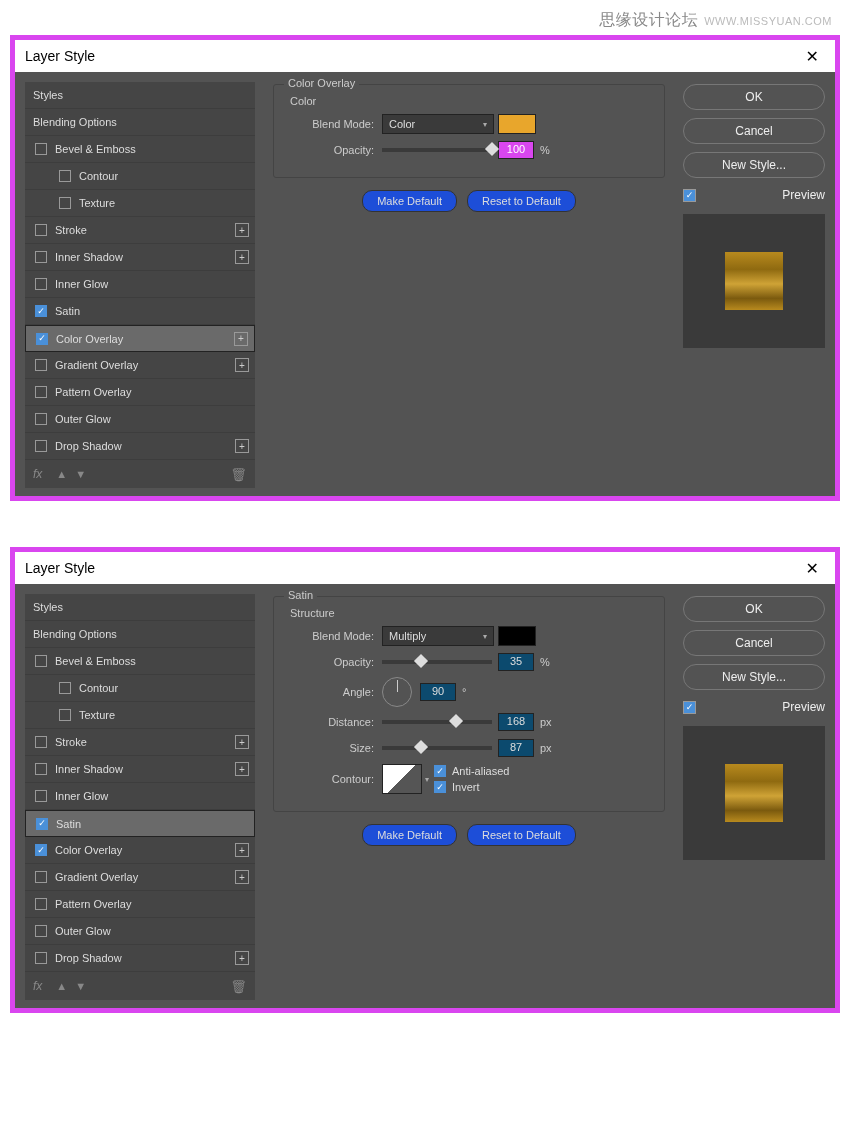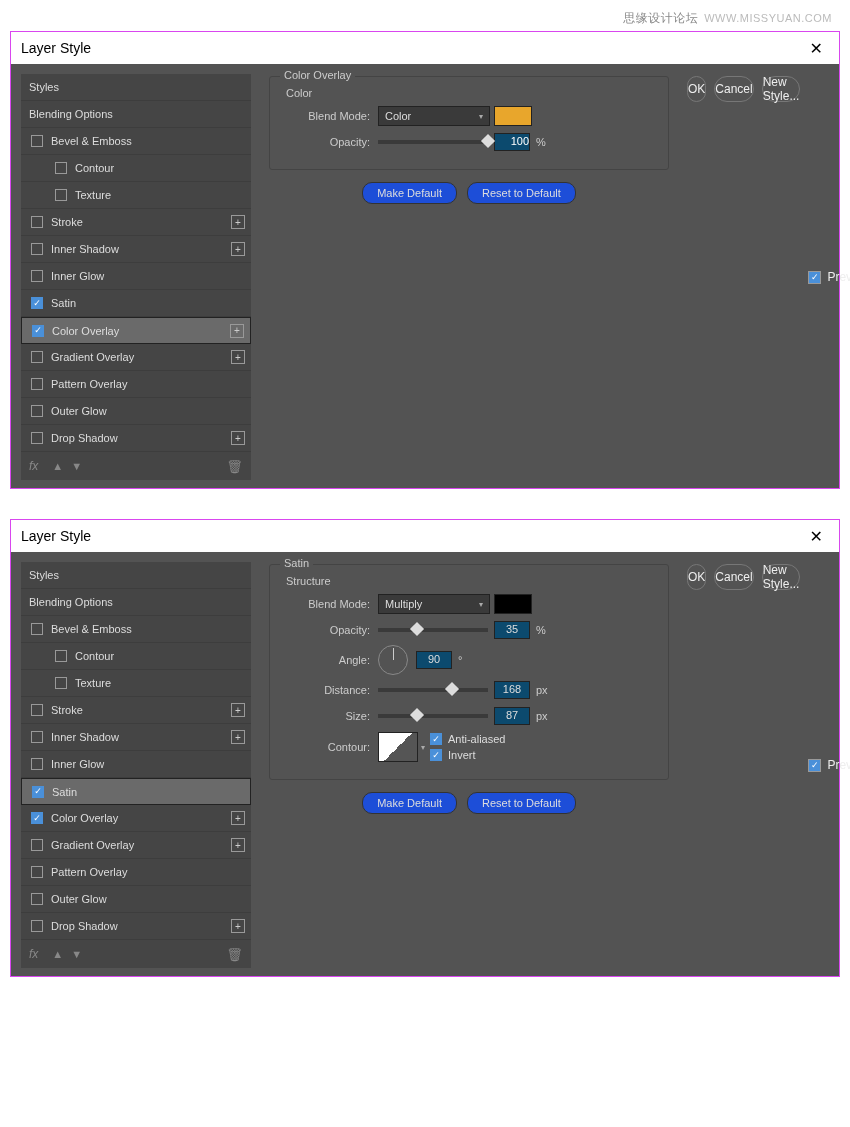--- a/index.html
+++ b/index.html
@@ -1,19 +1,19 @@
 <!DOCTYPE html>
 <html><head>
 <meta charset="utf-8">
 <style>
   * { box-sizing: border-box; margin: 0; padding: 0; font-family: "Segoe UI", Tahoma, sans-serif; }
   body { background: #ffffff; width: 850px; padding: 4px 10px; }
   .watermark { text-align: right; font-size: 11px; color: #bbb; padding: 6px 8px 4px; letter-spacing: .5px; }
-  .watermark .cn { color: #888; font-size: 12px; margin-right: 6px; }
-  .dialog { border: 1px solid #d946ef; background: #535353; margin-bottom: 30px; }
+  .watermark .cn { color: #888; font-size: 16px; margin-right: 6px; }
+  .dialog { border: 5px solid #d946ef; background: #535353; margin-bottom: 46px; }
   .titlebar { background: #fff; display: flex; justify-content: space-between; align-items: center; padding: 6px 10px; height: 32px; }
   .titlebar .title { font-size: 14px; color: #000; font-weight: 400; }
   .close-x { font-size: 16px; color: #000; cursor: pointer; padding: 0 6px; }
   .body { display: flex; padding: 10px 10px 8px 10px; gap: 18px; }
   
   .left { width: 230px; background: #454545; display: flex; flex-direction: column; }
   .left .row { display: flex; align-items: center; height: 27px; font-size: 11px; color: #ddd; border-bottom: 1px solid #3d3d3d; padding: 0 6px 0 8px; position: relative; }
   .left .row.header { font-weight: 400; }
   .left .row.sub { padding-left: 34px; }
   .left .row.eff { padding-left: 10px; }
@@ -34,35 +34,35 @@
   .inner-fieldset { margin-top: 4px; }
   .legend-in { font-size: 11px; color: #ccc; margin-left: 4px; }
   .form-row { display: flex; align-items: center; height: 26px; font-size: 11px; color: #ddd; }
   .form-row .lbl { width: 88px; text-align: right; margin-right: 8px; color: #ccc; }
   .select { width: 112px; height: 20px; background: #3a3a3a; border: 1px solid #222; color: #ddd; font-size: 11px; padding: 0 6px; display: flex; align-items: center; justify-content: space-between; }
   .select .caret { font-size: 8px; color: #aaa; }
   .swatch { width: 38px; height: 20px; border: 1px solid #222; margin-left: 4px; }
   .slider { width: 110px; height: 4px; background: #3a3a3a; margin-right: 6px; position: relative; }
   .slider .thumb { position: absolute; top: -4px; width: 10px; height: 10px; background: #ddd; transform: translateX(-50%) rotate(45deg); }
   .numbox { width: 36px; height: 18px; background: #0c4a6e; border: 1px solid #222; color: #ddd; font-size: 11px; text-align: center; padding-top:1px;}
-  .numbox.sel { background: #0c4a6e; color: #fff; text-align: right; }
+  .numbox.sel { background: #d946ef; color: #fff; }
   .unit { margin-left: 6px; color: #ccc; }
   .angle-dial { width: 30px; height: 30px; border: 1px solid #888; border-radius: 50%; margin-right: 8px; position: relative; }
   .angle-dial::after { content: ""; position: absolute; width: 1px; height: 12px; background: #ccc; left: 50%; top: 2px; transform-origin: bottom center; }
   .contour-thumb { width: 40px; height: 30px; border: 1px solid #222; background: linear-gradient(135deg, #fff 50%, #555 50%); margin-right: 12px; position: relative; }
   .contour-thumb .caret { position: absolute; right: -8px; top: 10px; font-size: 8px; color: #aaa; }
   .check-group { display: flex; flex-direction: column; gap: 4px; justify-content: flex-end; }
   .inline-chk { display: flex; align-items: center; font-size: 11px; color: #ddd; }
   .inline-chk .chk { width: 12px; height: 12px; border: 1px solid #999; margin-right: 6px; display: inline-flex; align-items: center; justify-content: center; }
   .inline-chk .chk.on { background: #4a90d9; border-color: #4a90d9; }
   .inline-chk .chk.on::after { content: "✓"; color: #fff; font-size: 9px; }
   .btn-row { display: flex; gap: 10px; justify-content: center; margin-top: 12px; }
   .btn { background: #1d4ed8; border: 1px solid #333; border-radius: 10px; padding: 4px 14px; font-size: 11px; color: #ddd; cursor: pointer; }
   
-  .right { width: 142px; display: flex; flex-direction: row; align-items: stretch; gap: 8px; padding-top: 2px; }
+  .right { width: 142px; display: flex; flex-direction: column; align-items: stretch; gap: 8px; padding-top: 2px; }
   .rbtn { border: 1px solid #777; background: #535353; color: #eee; border-radius: 14px; height: 26px; font-size: 12px; display: flex; align-items: center; justify-content: center; cursor: pointer; }
   .preview-row { display: flex; align-items: center; justify-content: space-between; gap: 6px; color: #eee; font-size: 12px; margin: 2px 0 4px; }
   .preview-row .chk { width: 13px; height: 13px; border: 1px solid #999; background: #4a90d9; display: inline-flex; align-items: center; justify-content: center; }
   .preview-row .chk::after { content: "✓"; color: #fff; font-size: 9px; }
   .preview-box { background: #3a3a3a; height: 134px; display: flex; align-items: center; justify-content: center; }
   .preview-swatch { width: 58px; height: 58px; background: linear-gradient(#b88a1e 0%, #8f6a10 30%, #cfa336 55%, #7b5a0e 80%, #b88a1e 100%); }
 </style>
 </head>
 <body>
 

